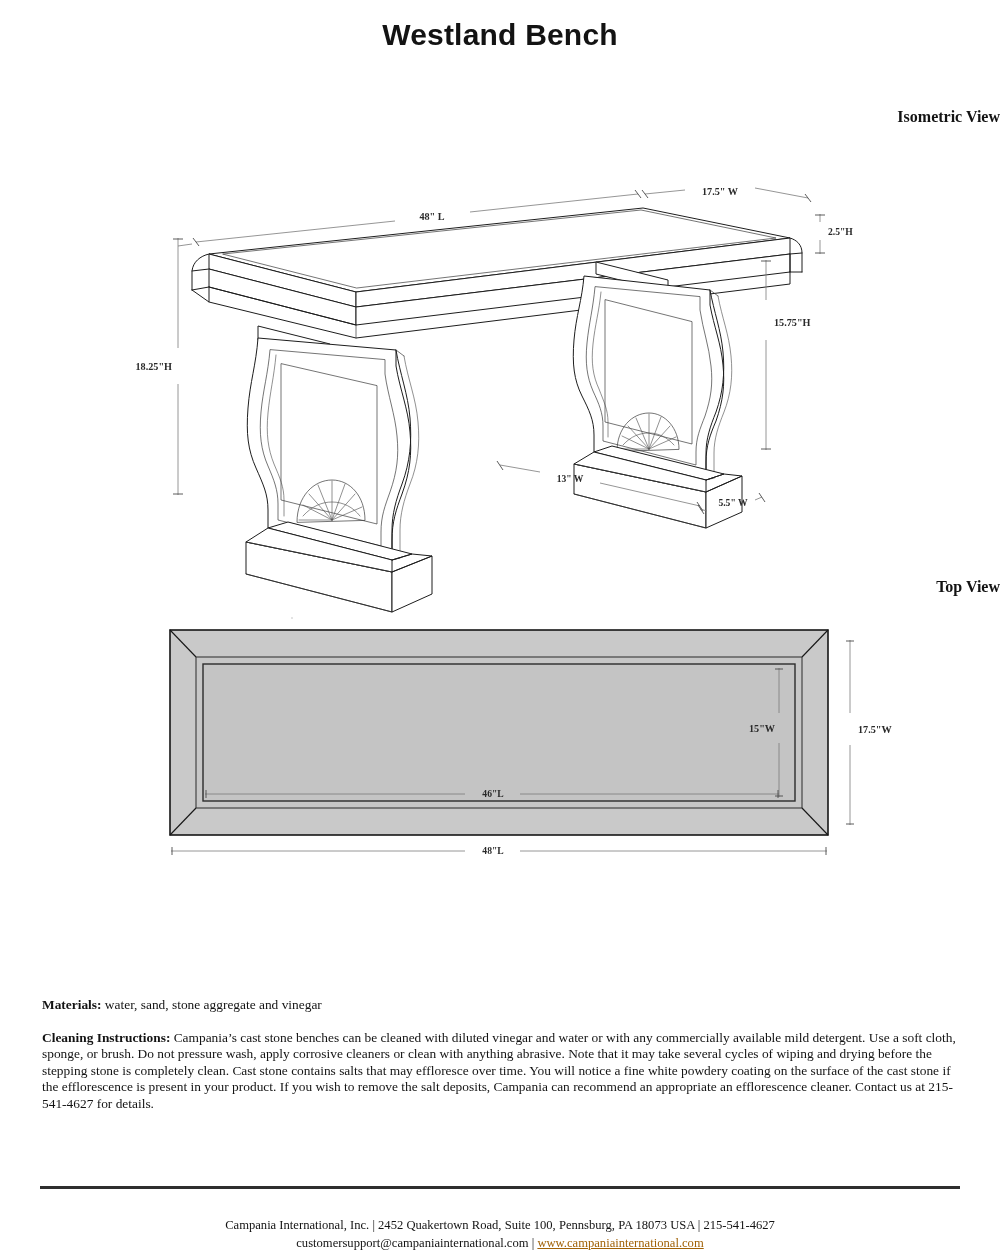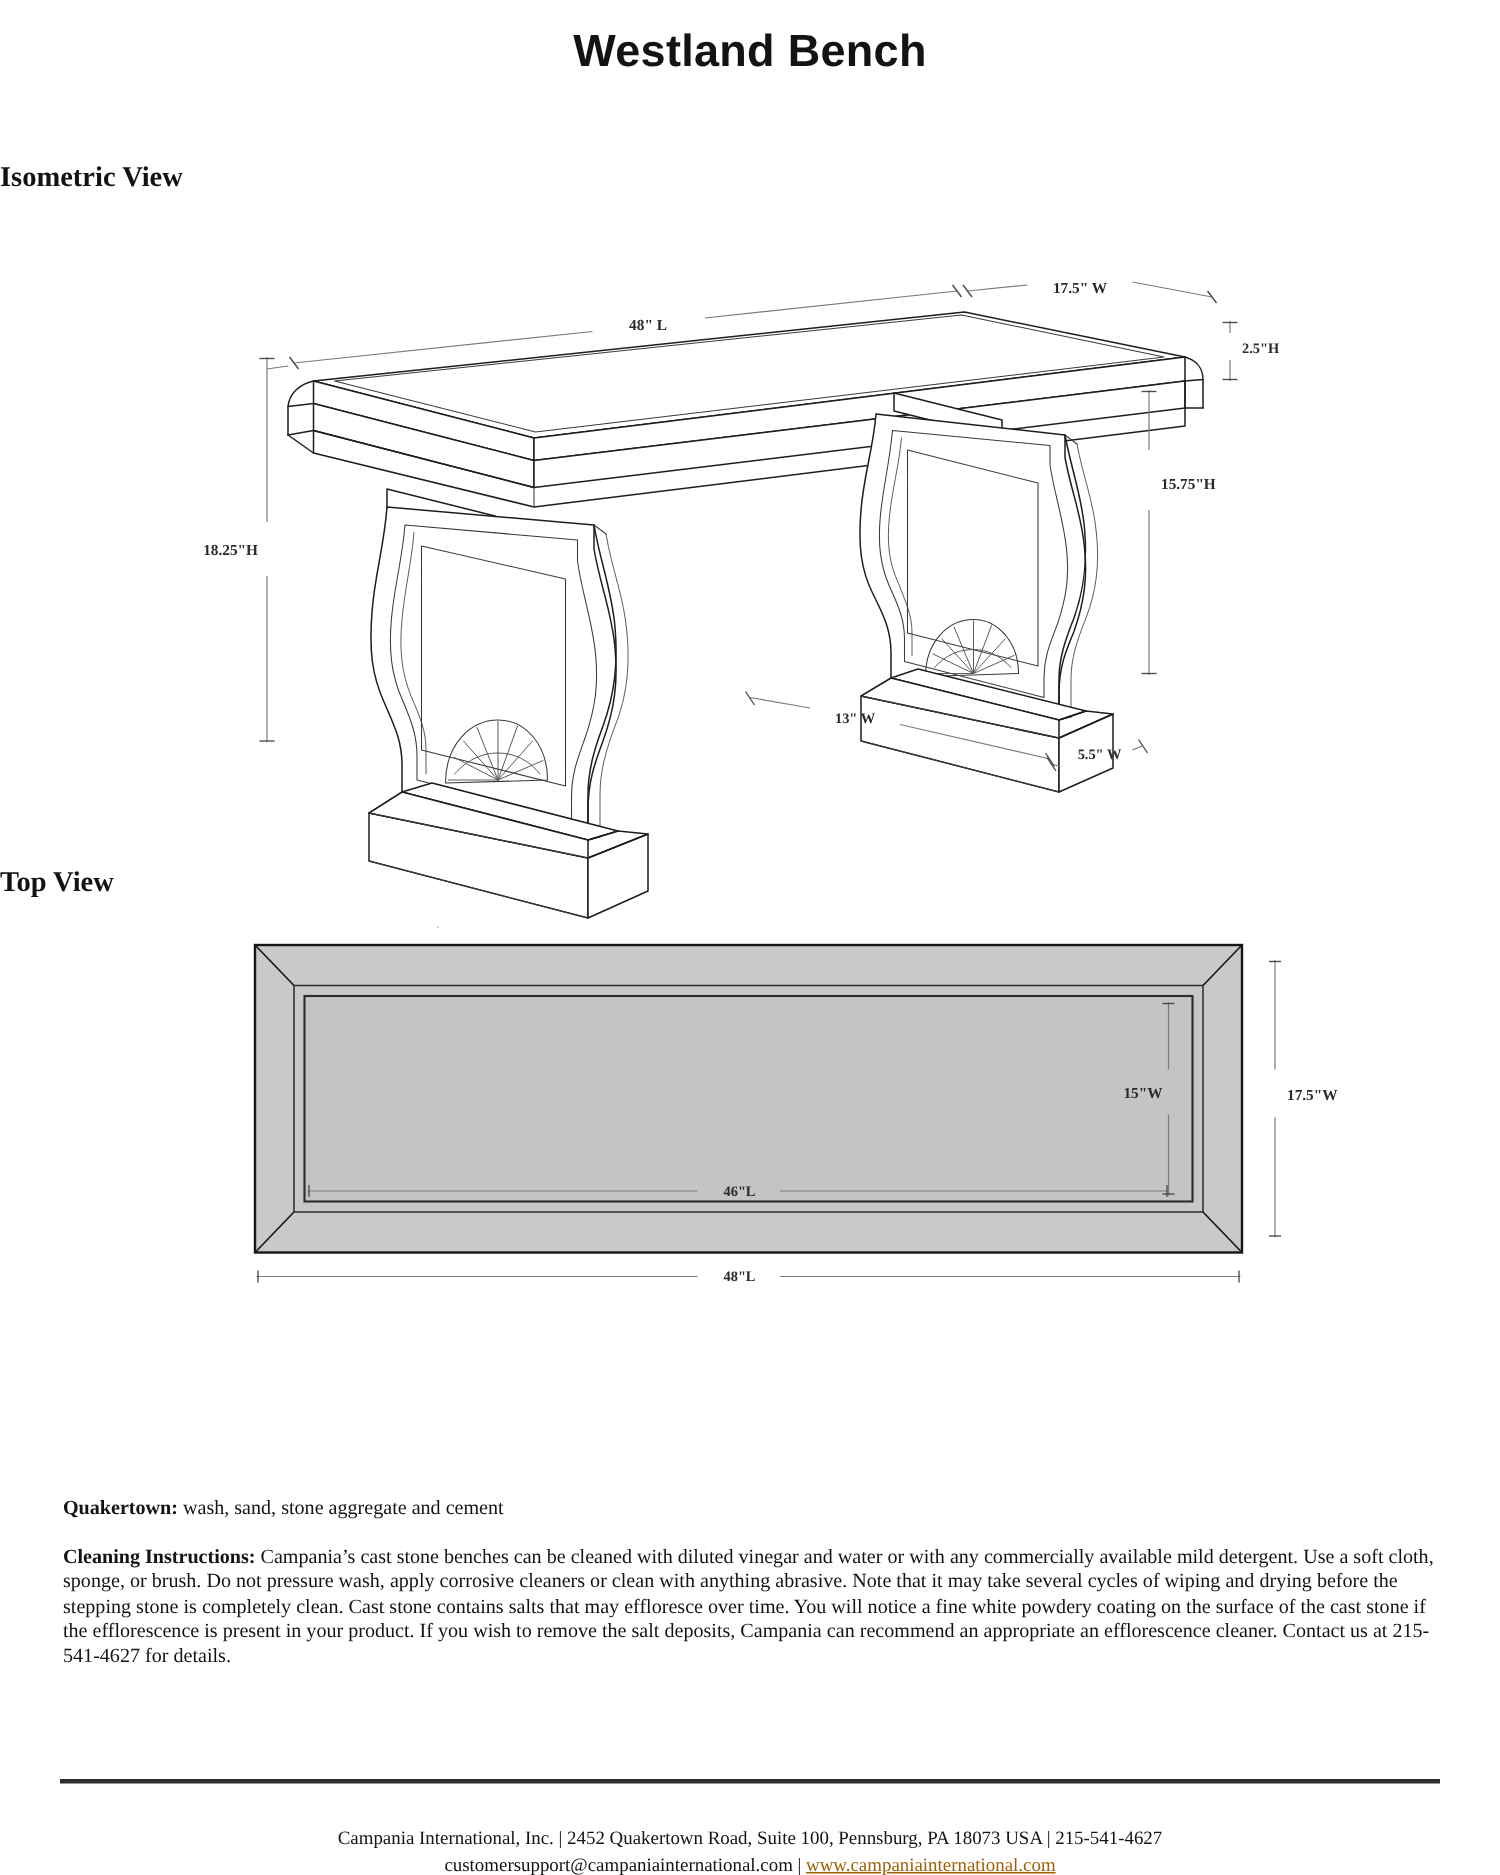--- a/index.html
+++ b/index.html
@@ -17,24 +17,24 @@
     position:absolute;top:18px;left:0;width:1000px;
     text-align:center;
     font-family:"Liberation Sans", sans-serif;
     font-weight:bold;
     font-size:30px;
     letter-spacing:0.2px;
     color:#131313;
   }
   .section-title{
     position:absolute;left:0;width:1000px;
-    text-align:left;
+    text-align:right;
     font-family:"Liberation Serif", serif;
     font-weight:bold;
-    font-size:19px;
+    font-size:16px;
     color:#131313;
   }
   #iso-title{top:108px;}
   #top-title{top:578px;}
 
   .view{position:absolute;}
   #iso-view{left:0;top:150px;width:1000px;height:400px;}
   #top-view{left:0;top:615px;width:1000px;height:260px;}
 
   svg{display:block;overflow:visible;}
@@ -387,21 +387,21 @@
         <path class="dim" d="M 520,236 L 827,236"></path>
         <path class="dim-dark" d="M 172,232 L 172,240"></path>
         <path class="dim-dark" d="M 826,232 L 826,240"></path>
         <text class="dimtext" x="493" y="239" text-anchor="middle">48"L</text>
       </g>
 
     </svg>
   </div>
 
   <div class="body-text" id="materials">
-    <span class="lbl">Quakertown:</span><span> wash, sand, stone aggregate and cement</span>
+    <span class="lbl">Materials:</span><span> water, sand, stone aggregate and vinegar</span>
   </div>
 
   <div class="body-text" id="cleaning">
     <span class="lbl">Cleaning Instructions:</span><span> Campania’s cast stone benches can be cleaned with diluted vinegar and water or with any commercially available mild detergent. Use a soft cloth, sponge, or brush. Do not pressure wash, apply corrosive cleaners or clean with anything abrasive. Note that it may take several cycles of wiping and drying before the stepping stone is completely clean. Cast stone contains salts that may effloresce over time. You will notice a fine white powdery coating on the surface of the cast stone if the efflorescence is present in your product. If you wish to remove the salt deposits, Campania can recommend an appropriate an efflorescence cleaner. Contact us at 215-541-4627 for details.</span>
   </div>
 
   <div class="footer-rule"></div>
   <div class="footer">
     <div>Campania International, Inc. | 2452 Quakertown Road, Suite 100, Pennsburg, PA 18073 USA | 215-541-4627</div>
     <div>

